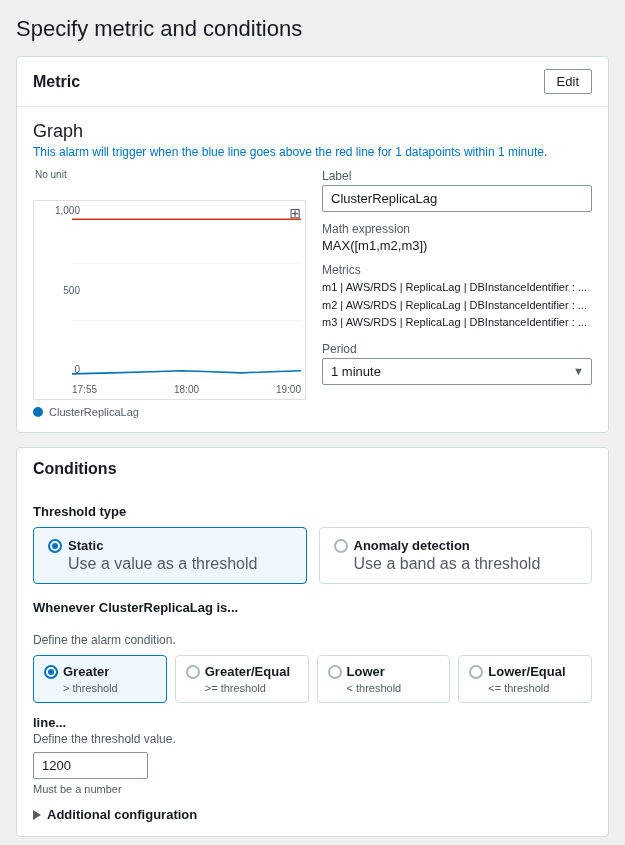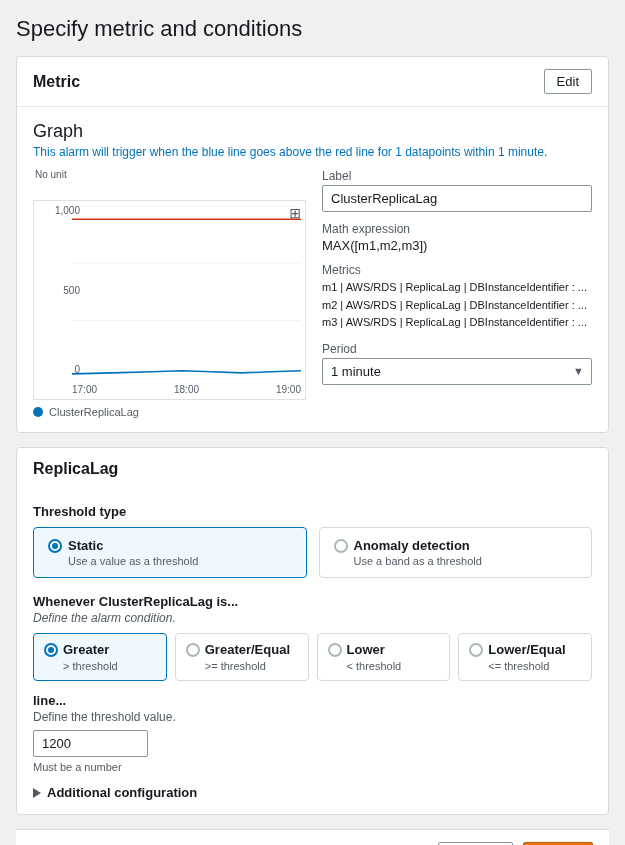--- a/index.html
+++ b/index.html
@@ -227,21 +227,21 @@
     .threshold-option-title {
       display: flex;
       align-items: center;
       gap: 6px;
       font-size: 13px;
       font-weight: 600;
       color: #16191f;
       margin-bottom: 2px;
     }
     .threshold-option-desc {
-      font-size: 11px;
+      font-size: 16px;
       color: #545b64;
       margin-left: 20px;
     }
     .radio-circle {
       width: 14px;
       height: 14px;
       border-radius: 50%;
       border: 2px solid #aab7b8;
       display: inline-flex;
       align-items: center;
@@ -258,27 +258,26 @@
       border-radius: 50%;
       background: #0073bb;
     }
     .whenever-section {
       margin-bottom: 12px;
     }
     .whenever-title {
       font-size: 13px;
       font-weight: 700;
       color: #16191f;
-      margin-bottom: 2px;
+      margin-bottom: 18px;
     }
     .whenever-desc {
       font-size: 12px;
       color: #545b64;
       margin-bottom: 8px;
-      font-style: italic;
     }
     .condition-options-row {
       display: flex;
       gap: 8px;
     }
     .condition-option {
       flex: 1;
       border: 1px solid #d5dbdb;
       border-radius: 4px;
       padding: 8px 10px;
@@ -421,21 +420,21 @@
                 <line x1="0" y1="113" x2="230" y2="113" stroke="#e8e8e8" stroke-width="0.5"></line>
                 <line x1="0" y1="170" x2="230" y2="170" stroke="#e8e8e8" stroke-width="0.5"></line>
 
                 <line x1="0" y1="14" x2="230" y2="14" stroke="#d13212" stroke-width="1.5"></line>
 
                 <polyline points="0,165 40,164 80,163 110,162 140,163 170,164 200,163 230,162" fill="none" stroke="#0073bb" stroke-width="1.5"></polyline>
               </svg>
             </div>
 
             <div class="graph-x-labels">
-              <span class="x-label">17:00</span>
+              <span class="x-label">17:55</span>
               <span class="x-label">18:00</span>
               <span class="x-label">19:00</span>
             </div>
           </div>
           <div class="graph-legend">
             <span class="legend-dot" style="background:#0073bb;"></span>
             <span>ClusterReplicaLag</span>
           </div>
         </div>
 
@@ -469,21 +468,21 @@
               <span class="select-arrow">▼</span>
             </div>
           </div>
         </div>
       </div>
     </div>
   </div>
 
   <div class="card">
     <div class="card-header" style="border-bottom:none;">
-      <span class="card-header-title">ReplicaLag</span>
+      <span class="card-header-title">Conditions</span>
     </div>
     <div class="card-body">
 
       <div class="subsection-label">Threshold type</div>
       <div class="threshold-type-row">
 
         <div class="threshold-option selected">
           <div class="threshold-option-title">
             <span class="radio-circle checked">
               <span></span>

